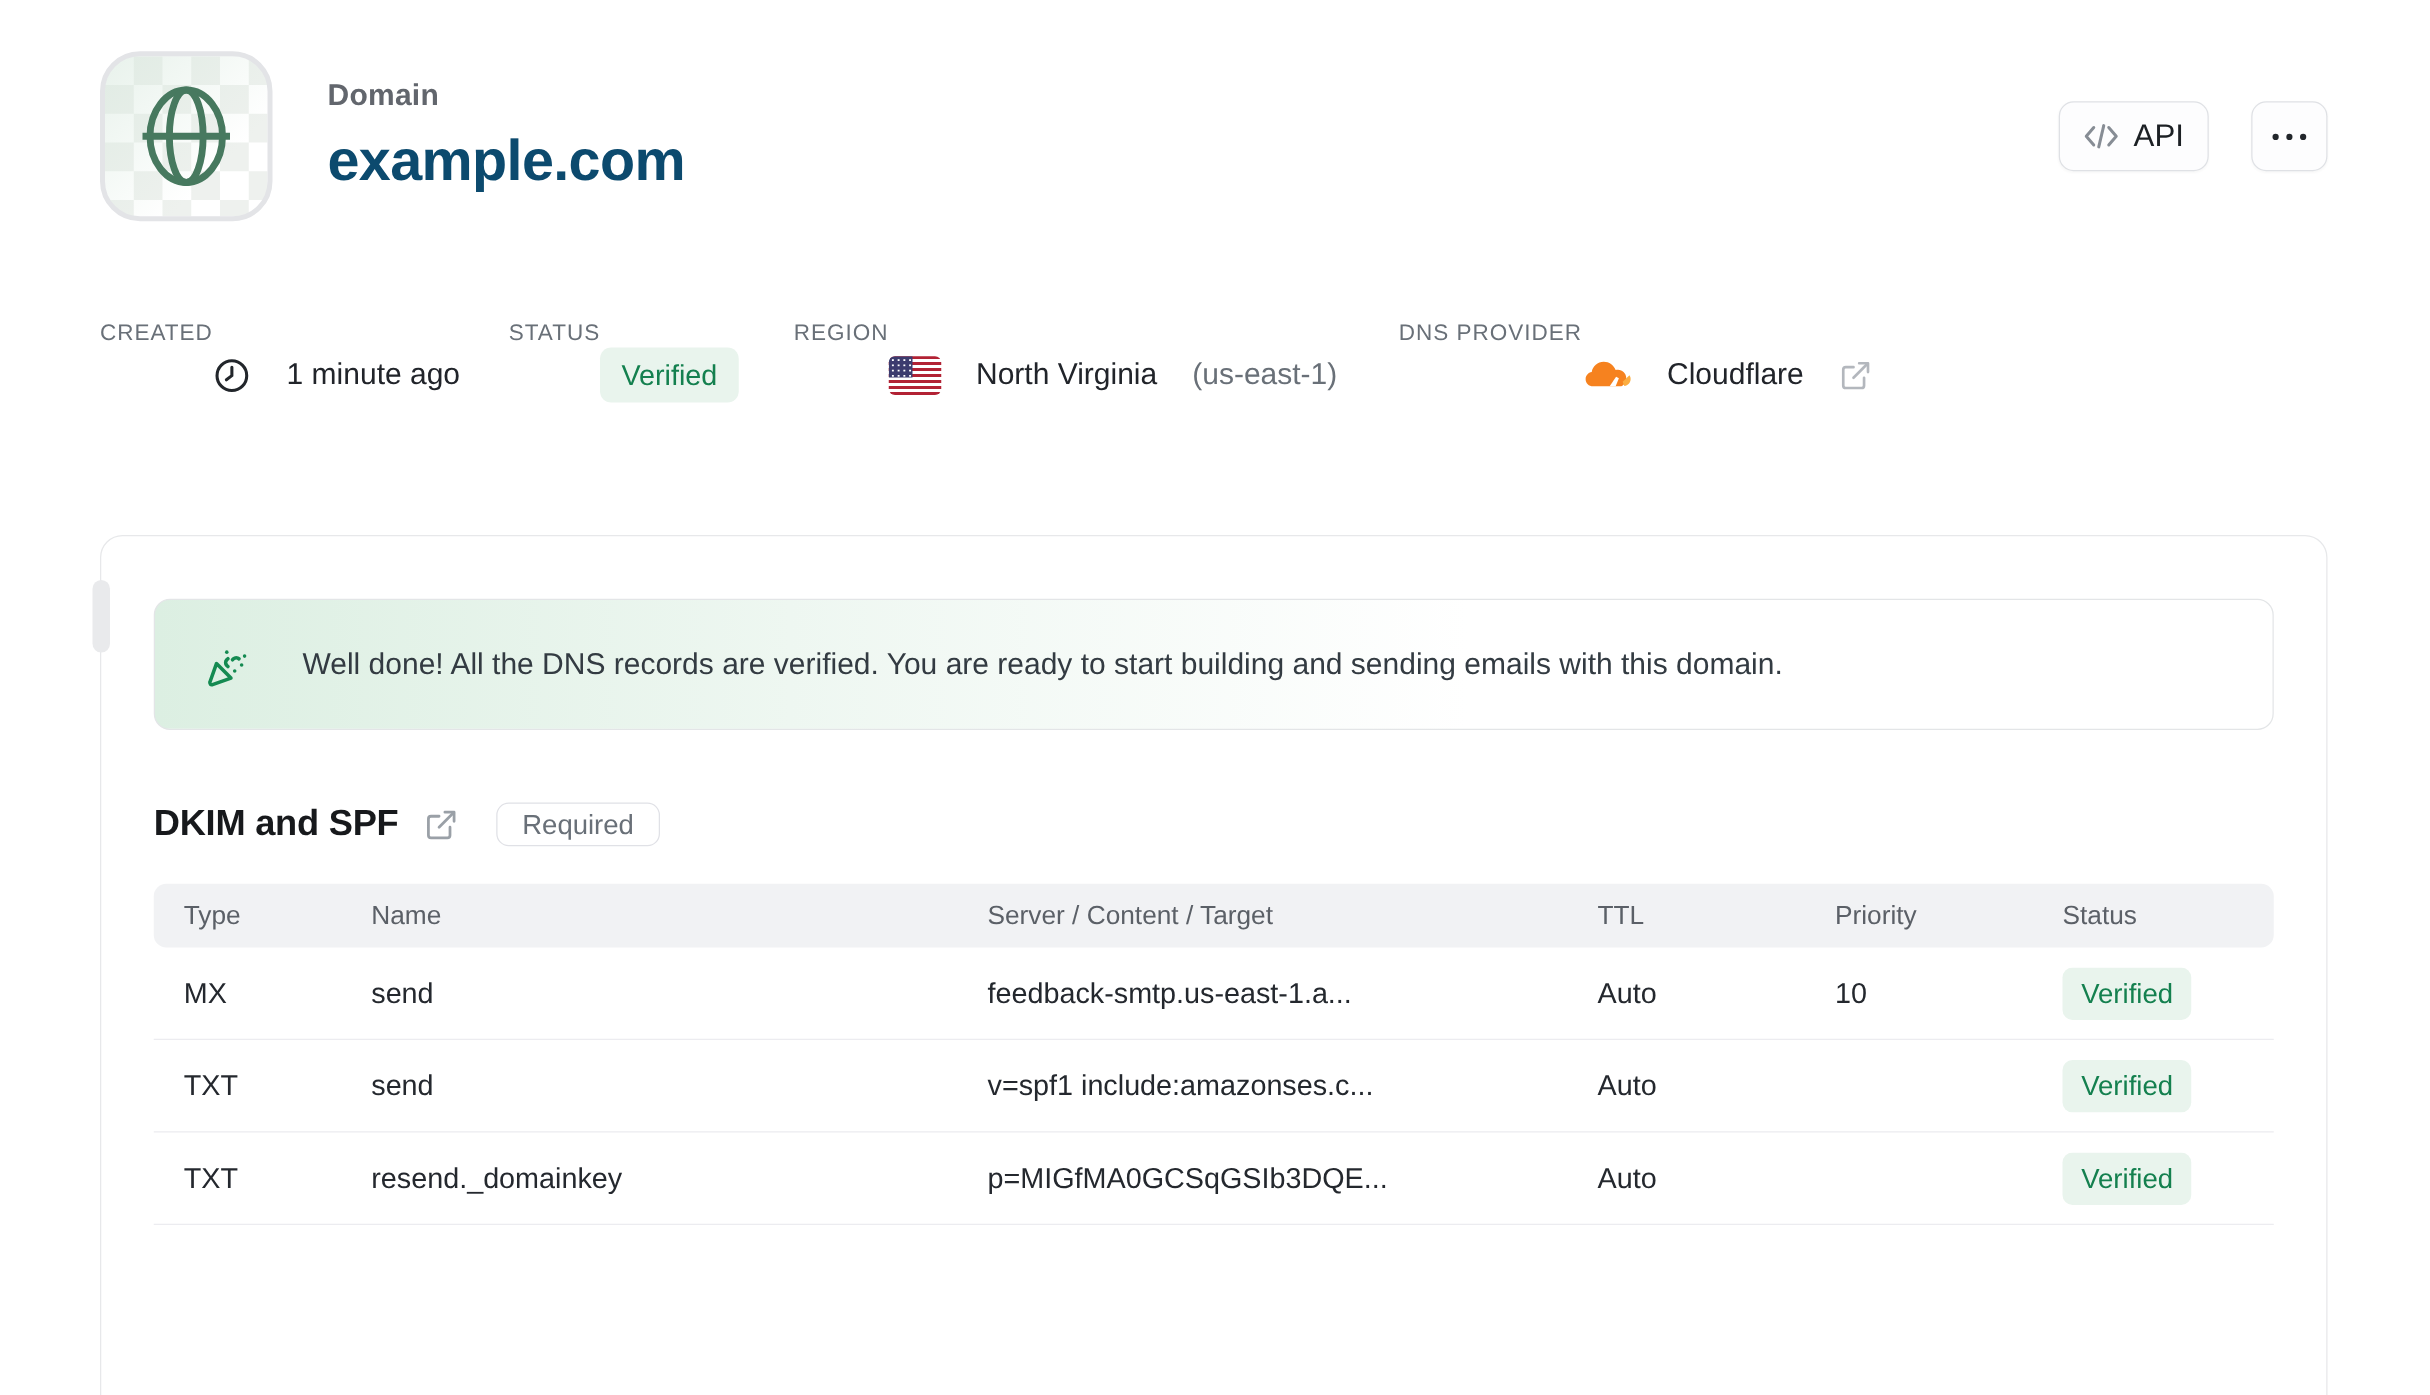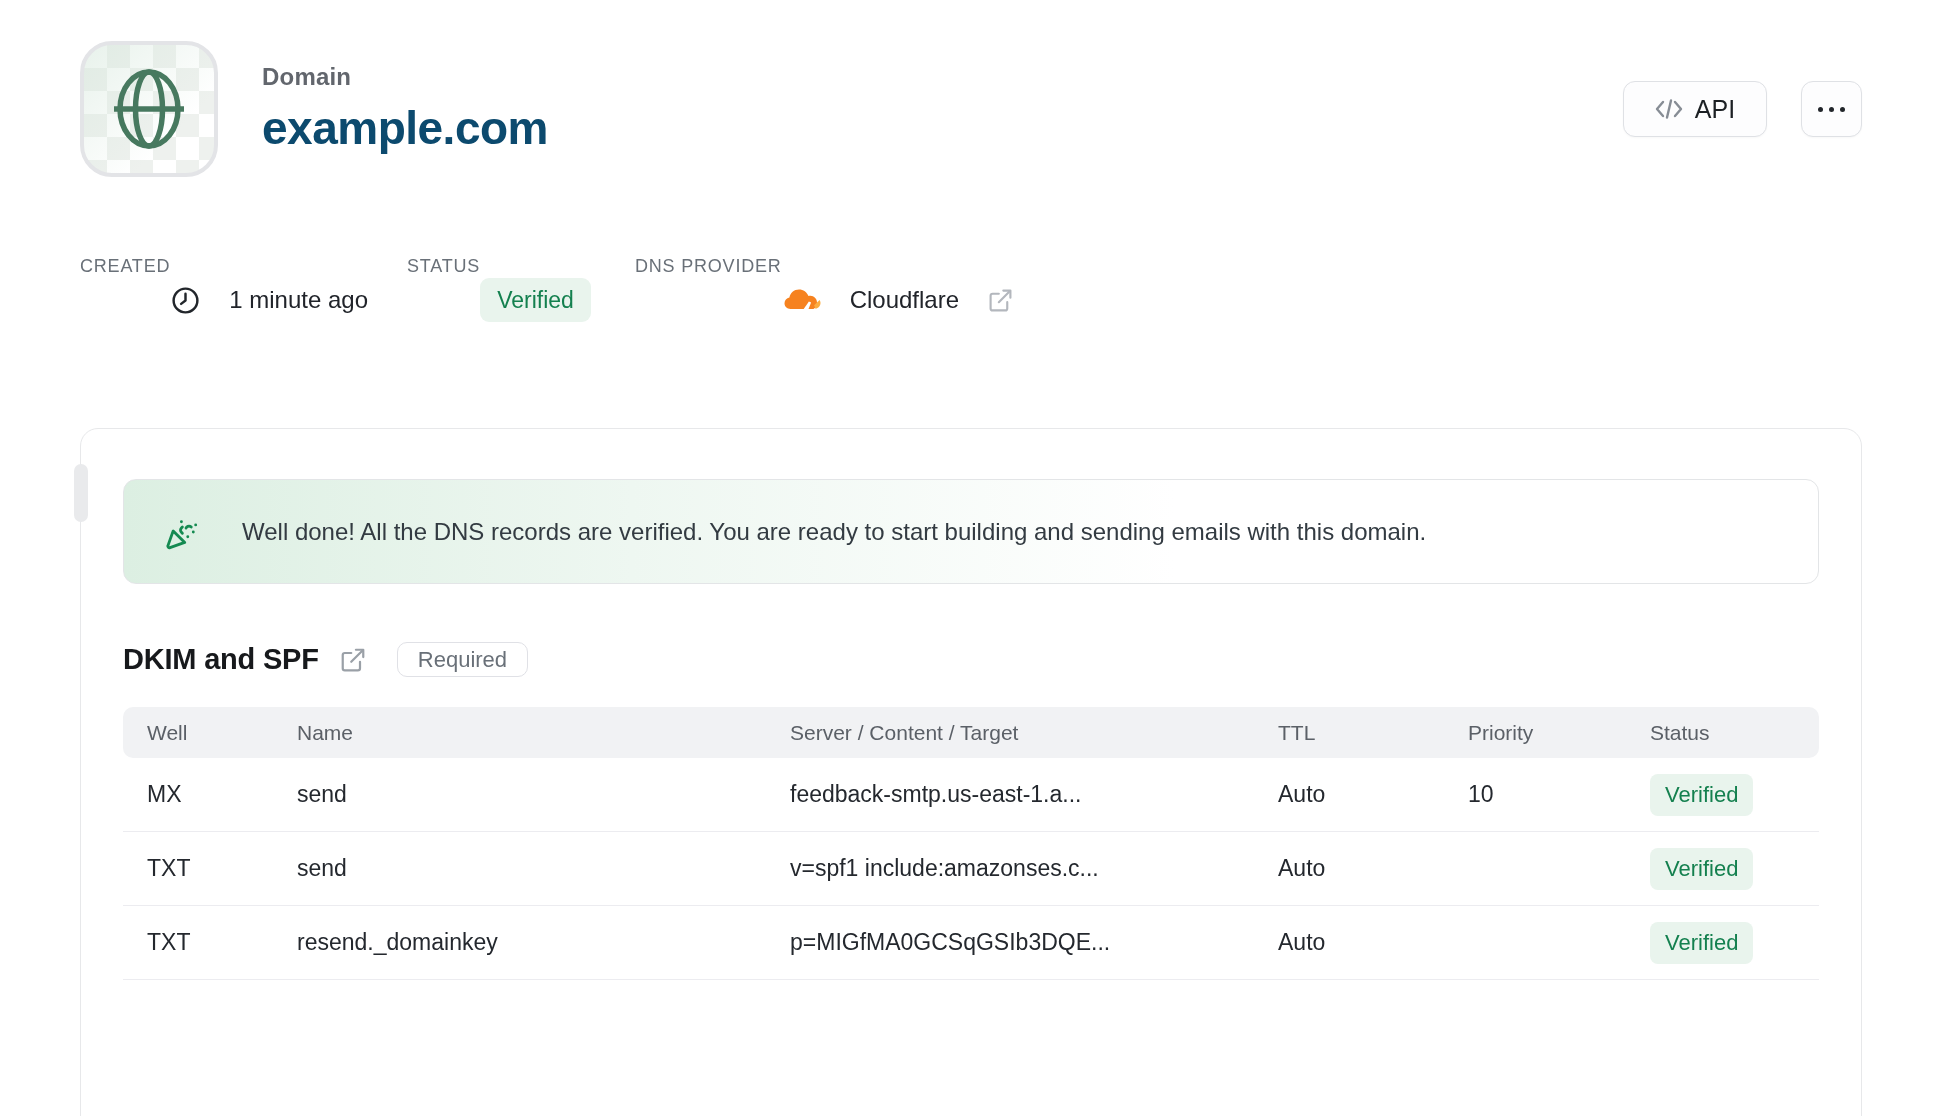--- a/index.html
+++ b/index.html
@@ -15,21 +15,21 @@
       conic-gradient(#eef1ee 25%, transparent 0 50%, #eef1ee 0 75%, transparent 0);
     background-size:100% 100%, 46px 46px;
     display:flex; align-items:center; justify-content:center; }
   .title-block { margin-left:44px; }
   .eyebrow { font-size:24px; font-weight:700; color:#62666d; letter-spacing:0.2px; }
   .page-title { font-size:46px; font-weight:700; color:#0c4a6e; letter-spacing:-0.5px; margin-top:10px; }
   .header-actions { margin-left:auto; display:flex; gap:34px; align-items:center; }
   .btn { display:flex; align-items:center; justify-content:center; gap:12px; height:56px;
     background:#fdfdfe; border:1.5px solid #dfe1e5; border-radius:12px; cursor:pointer;
     font-family:inherit; font-size:25px; color:#1c2024; box-shadow:0 1px 2px rgba(0,0,0,0.03); }
-  .btn-api { width:144px; }
+  .btn-api { width:120px; }
   .btn-more { width:61px; }
   .dots { display:flex; gap:6px; align-items:center; }
   .dots i { width:5px; height:5px; border-radius:50%; background:#22262b; display:block; }
 
   
   .meta-row { position:absolute; left:80px; top:256px; display:flex; }
   .meta-col { display:flex; flex-direction:row; }
   .meta-col.created  { width:327px; }
   .meta-col.status   { width:228px; }
   .meta-col.region   { width:484px; }
@@ -131,20 +131,28 @@
         </span>
         <span>1 minute ago</span>
       </div>
     </div>
     <div class="meta-col status">
       <div class="meta-label">STATUS</div>
       <div class="meta-value">
         <span class="badge-green">Verified</span>
       </div>
     </div>
+    <div class="meta-col region">
+      <div class="meta-label">REGION</div>
+      <div class="meta-value">
+        <span class="flag"></span>
+        <span>North Virginia</span>
+        <span class="region-code">(us-east-1)</span>
+      </div>
+    </div>
     <div class="meta-col provider">
       <div class="meta-label">DNS PROVIDER</div>
       <div class="meta-value">
         <span>
           <svg width="40" height="28" viewBox="0 0 40 28" fill="none">
             <path d="M31 23H8.5C5 23 2.5 20.4 2.5 17.3c0-2.9 2.1-5.2 4.9-5.7C8.1 6.9 12.1 3.4 17 3.4c4.3 0 8 2.7 9.5 6.6.6-.2 1.2-.3 1.9-.3 3.6 0 6.6 3 6.6 6.7 0 3.6-2.6 6.6-4 6.6z" fill="#f6821f"></path>
             <path d="M33.5 22.8c2.8-.4 5-2.8 5-5.7 0-1.1-.3-2.1-.9-3l-5.5 5.2 1.4 3.5z" fill="#fbad41"></path>
             <path d="M26.5 23l2.6-6.5-2.2-1.1-5.2 7.6h4.8z" fill="#ffffff"></path>
           </svg>
         </span>
@@ -189,21 +197,21 @@
             <polyline points="14.5,3.2 20.8,3.2 20.8,9.5"></polyline>
             <line x1="10.5" y1="13.5" x2="20.4" y2="3.6"></line>
           </svg>
         </span>
       </button>
       <span class="badge-outline">Required</span>
     </div>
 
     <div class="table">
       <div class="t-row t-head">
-        <div class="t-cell">Well</div>
+        <div class="t-cell">Type</div>
         <div class="t-cell">Name</div>
         <div class="t-cell">Server / Content / Target</div>
         <div class="t-cell">TTL</div>
         <div class="t-cell">Priority</div>
         <div class="t-cell">Status</div>
       </div>
 
       <div class="t-row t-body-row">
         <div class="t-cell">MX</div>
         <div class="t-cell">send</div>

